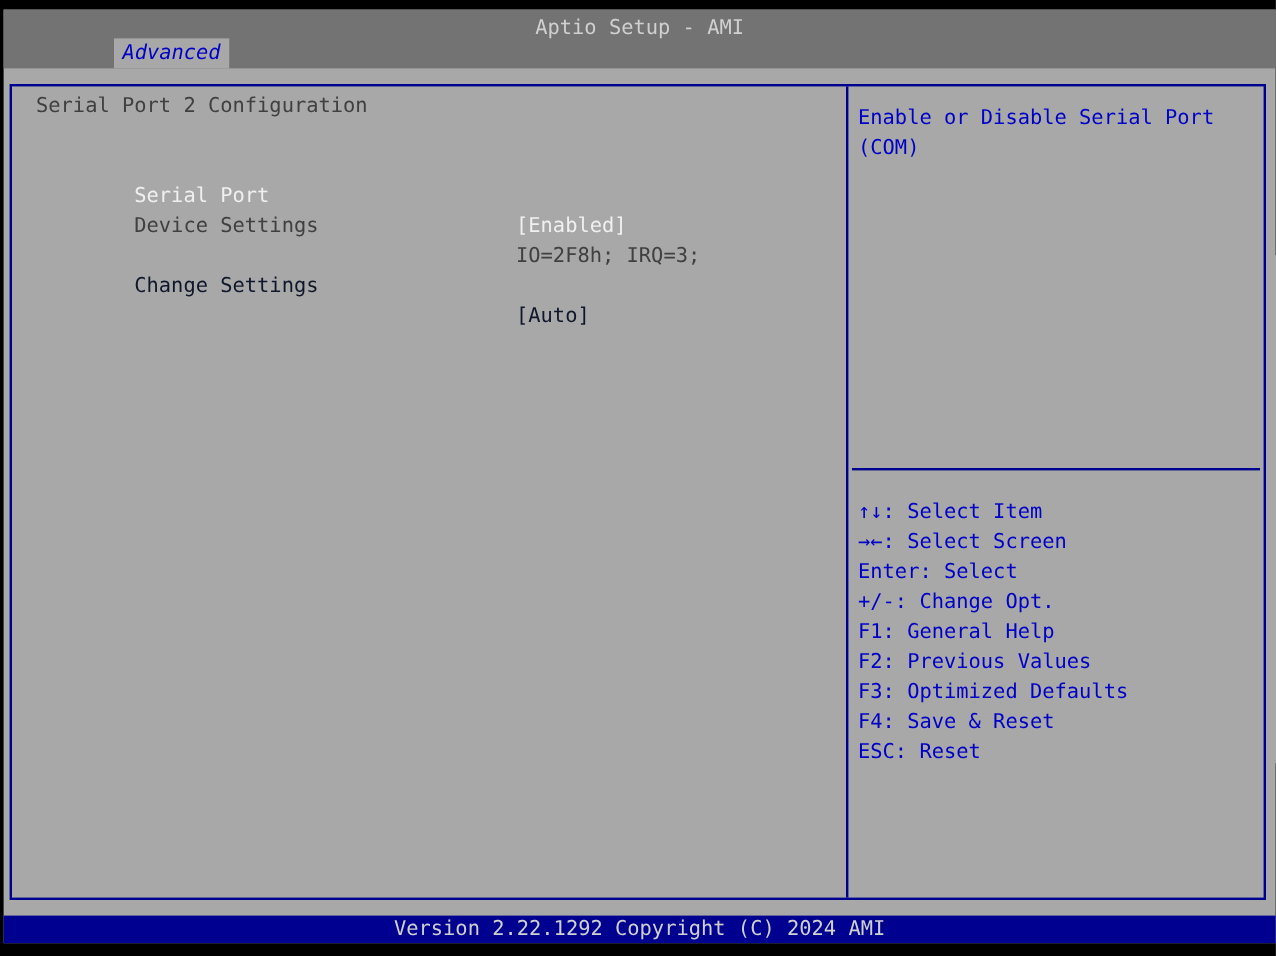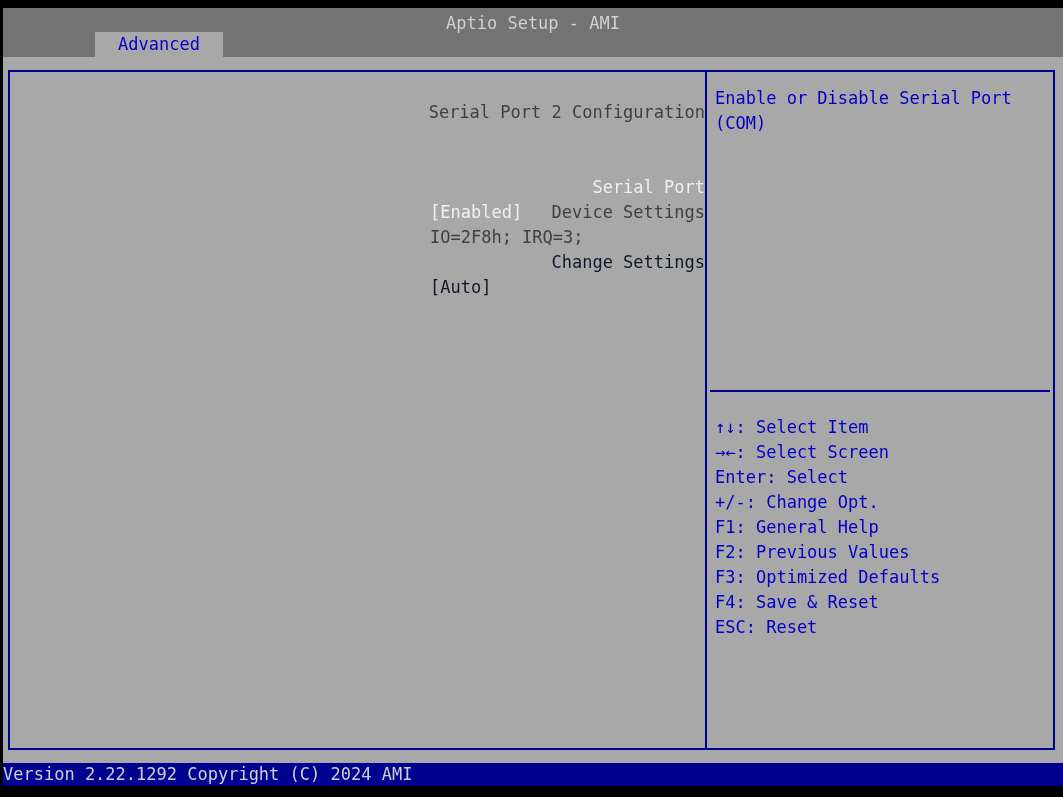--- a/index.html
+++ b/index.html
@@ -31,41 +31,41 @@
     text-align: center;
     padding-top: 5px;
     color: #d0d0d0;
   }
   .tab {
     position: absolute;
     left: 92px;
     bottom: 0;
     height: 25px;
     line-height: 25px;
-    padding: 0 23px;
+    padding: 0 7px;
     background: #a8a8a8;
     color: #0000c8;
+    font-style: italic;
   }
   
   .mainbox {
     position: absolute;
     left: 5px;
     top: 62px;
     width: 1047px;
     height: 680px;
     border: 2px solid #000090;
     box-sizing: border-box;
     display: flex;
     background: #a8a8a8;
   }
   .left-pane {
     width: 695px;
-    padding-top: 28px;
+    padding-top: 4px;
     position: relative;
-    text-align: right;
   }
   .vdivider {
     width: 2px;
     background: #000090;
   }
   .right-pane {
     flex: 1;
     position: relative;
   }
   .row {
@@ -108,21 +108,21 @@
     white-space: pre;
   }
   
   .footer {
     position: absolute;
     left: 0; right: 0;
     top: 755px;
     height: 23px;
     background: #000090;
     color: #d0d0d0;
-    text-align: left;
+    text-align: center;
     line-height: 23px;
   }
 </style>
 </head>
 <body>
 
 <div class="screen">
 
   <div class="titlebar">
     <div class="apptitle">Aptio Setup - AMI</div>

